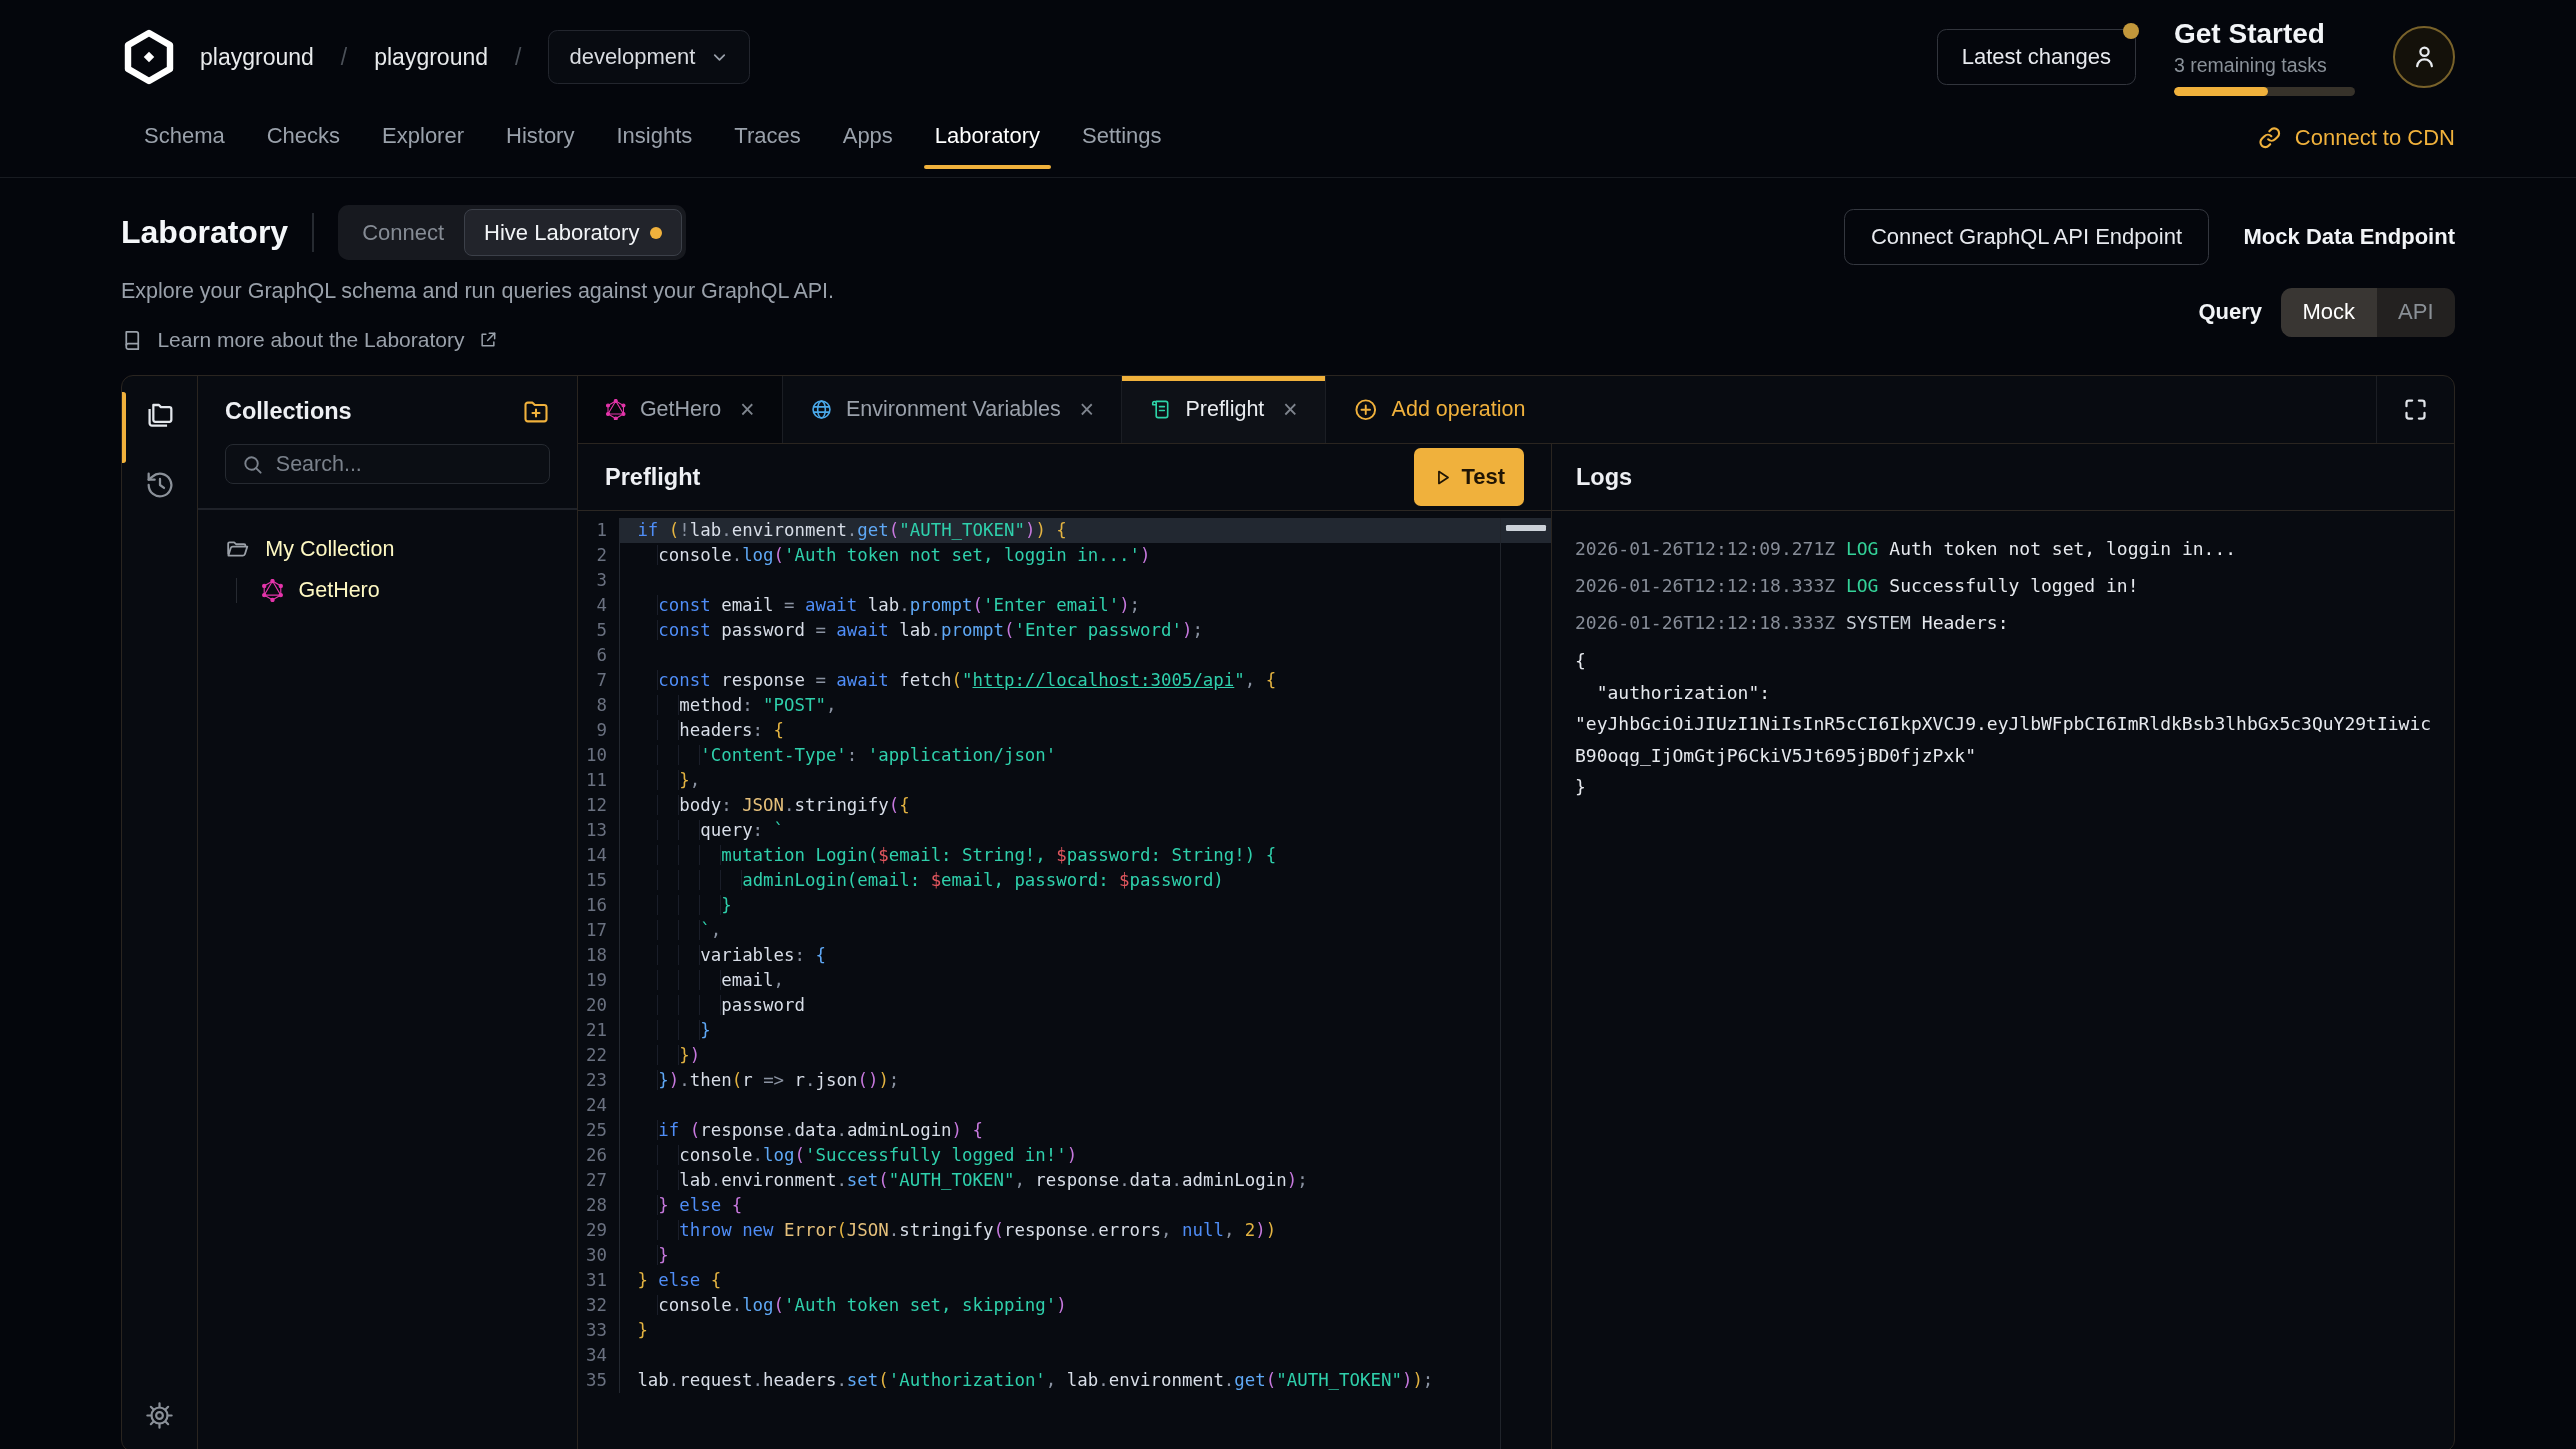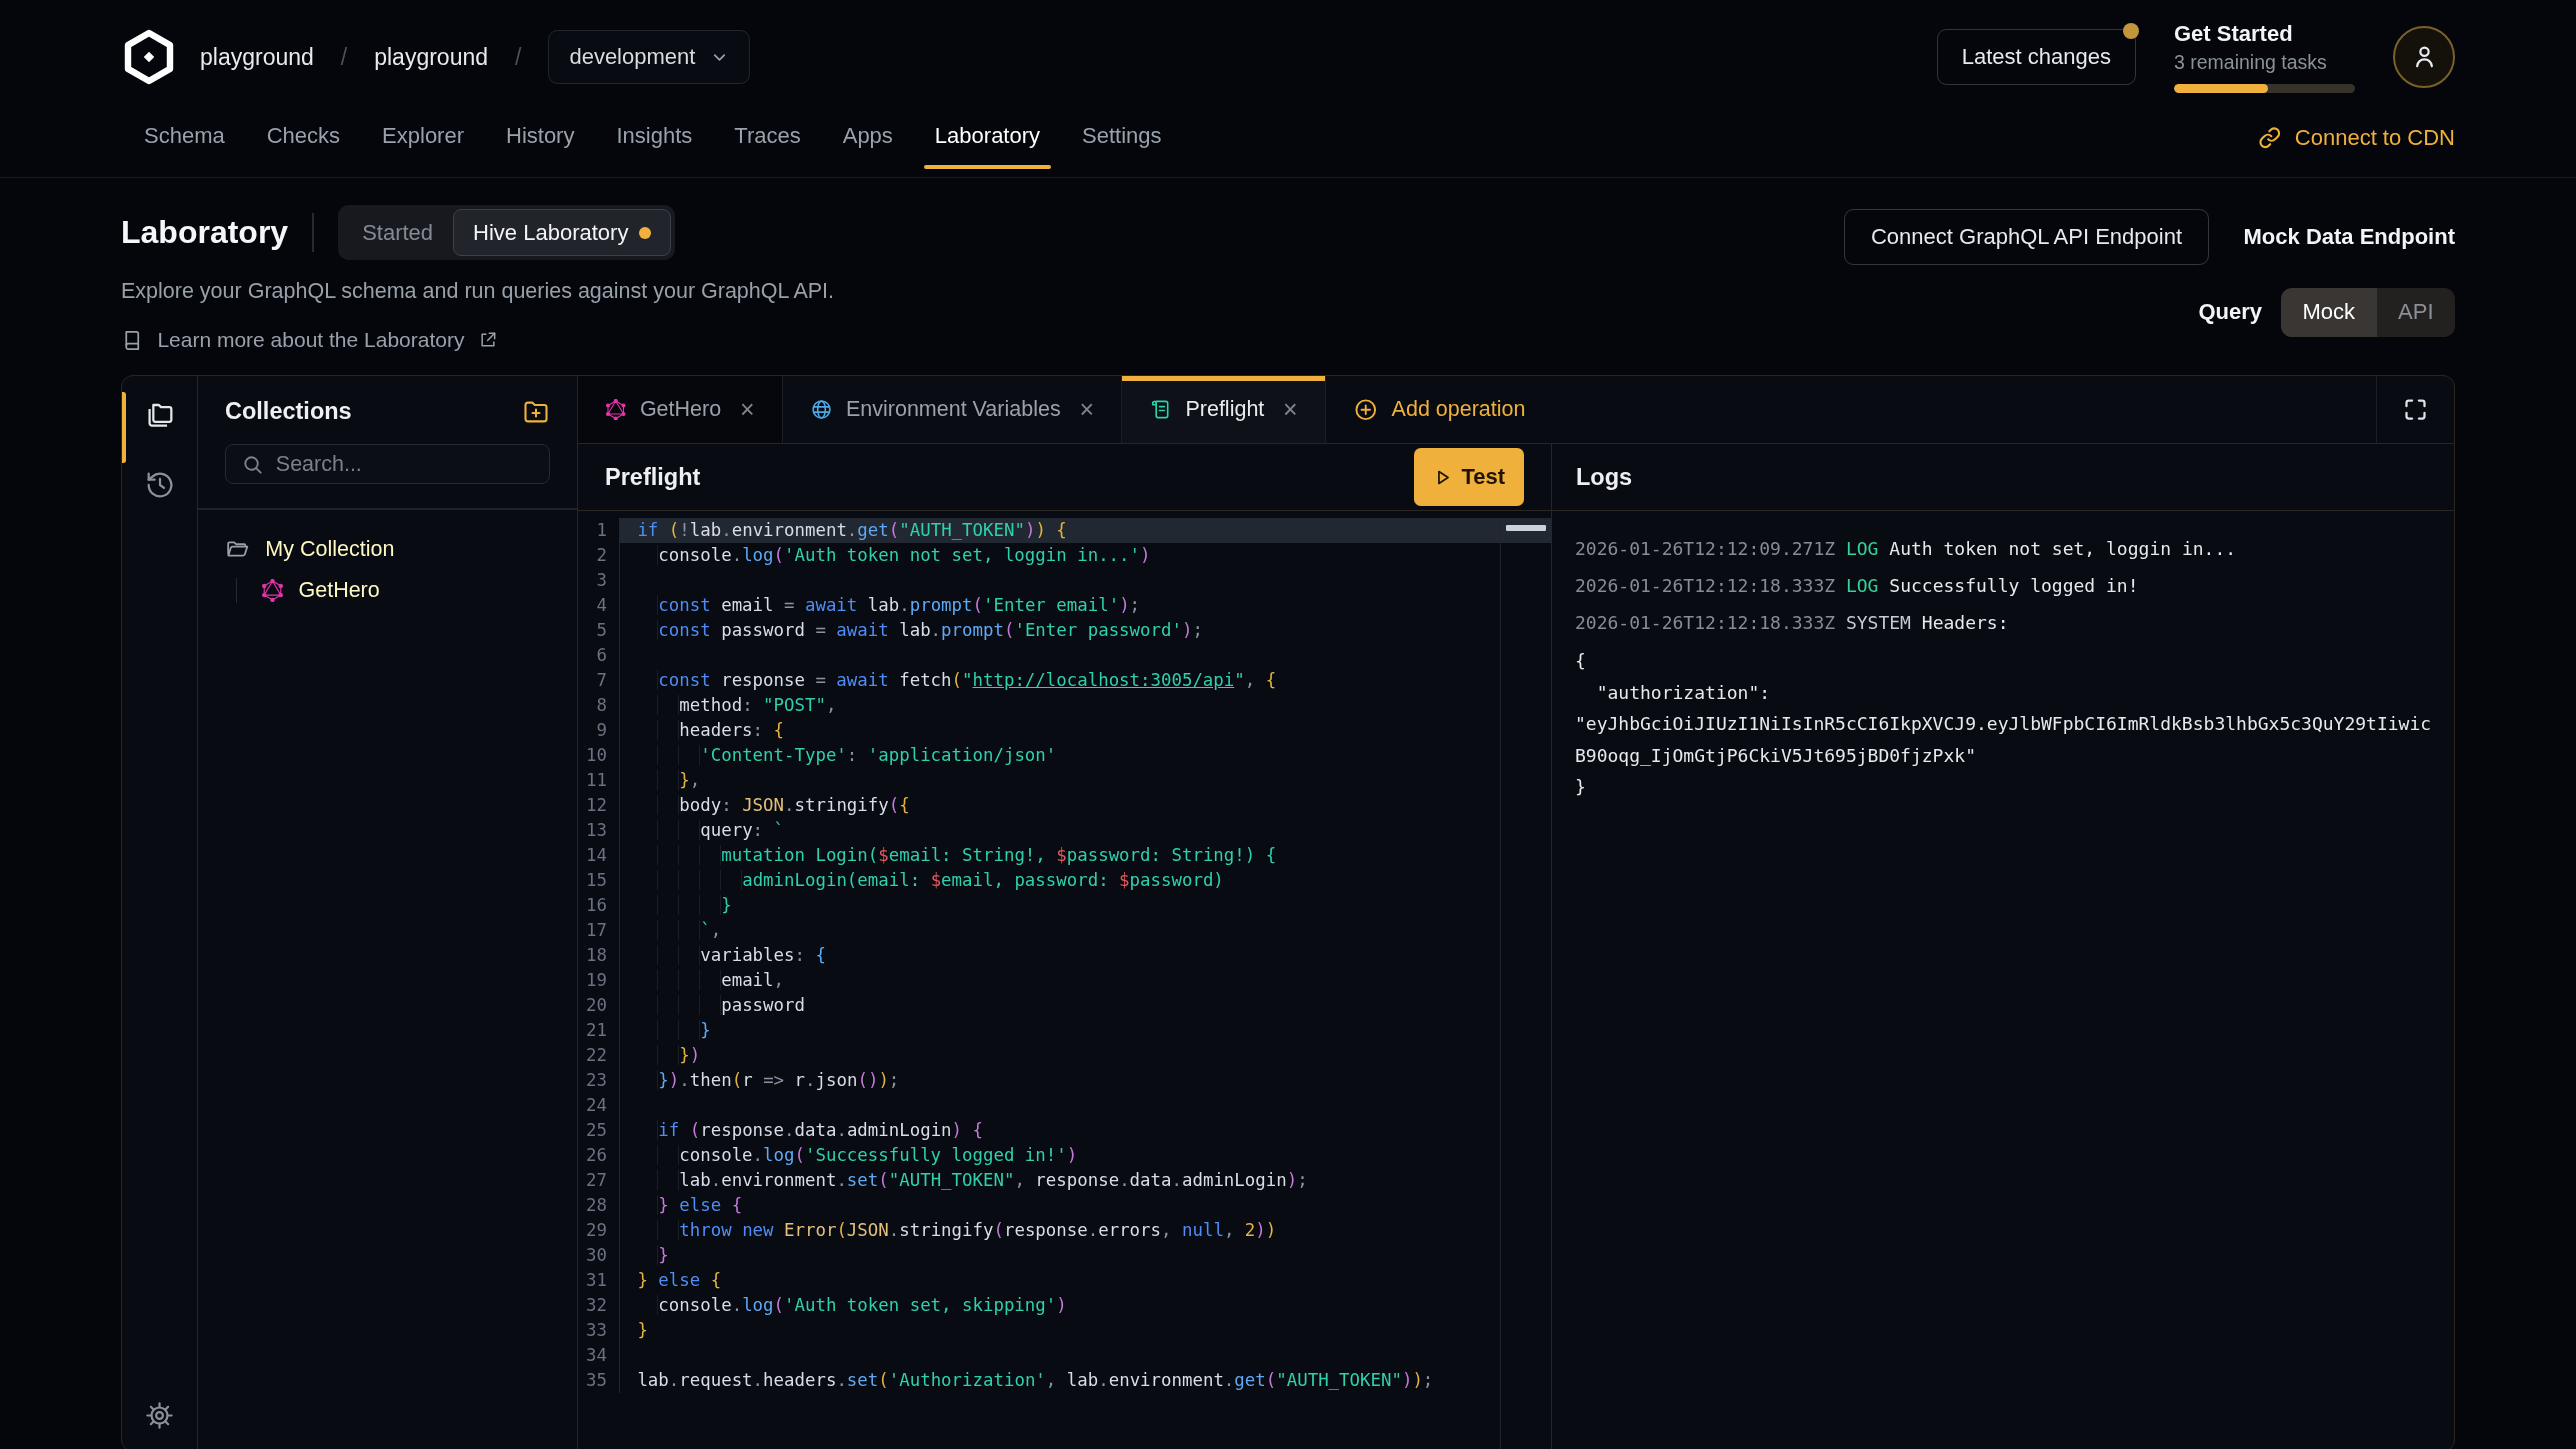--- a/index.html
+++ b/index.html
@@ -19,21 +19,21 @@
   
   .topbar{ height:114px; padding:0 121px; display:flex; align-items:center; justify-content:space-between; }
   .brand{ display:flex; align-items:center; gap:23px; }
   .crumb{ font-size:23px; font-weight:500; color:#e8eaec; cursor:pointer; }
   .slash{ color:#4b5058; font-size:23px; margin:0 4px; }
   .env-select{ display:flex; align-items:center; gap:14.8px; padding:13.4px 20px; border:1.3px solid #23262e; border-radius:9.4px; background:#080b11; font-size:22px; color:#d8dbe0; cursor:pointer; }
   .top-right{ display:flex; align-items:center; gap:38px;margin-left:40px; }
   .btn-latest{ position:relative; padding:14px 24px; border:1.3px solid #32353d; border-radius:9.4px; background:transparent; color:#e7e9ee; font-size:22px; font-family:inherit; cursor:pointer; }
   .btn-latest .notif-dot{ position:absolute; top:-6.7px; right:-4px; width:16px; height:16px; border-radius:50%; background:#c2973b; }
   .get-started{ width:181px; }
-  .gs-title{ font-size:22px; font-weight:600; color:#f2f4f7; }
+  .gs-title{ font-size:28px; font-weight:600; color:#f2f4f7; }
   .gs-sub{ font-size:19.5px; color:#8a9199; margin-top:4px; }
   .gs-bar{ margin-top:9.4px; height:8.7px; border-radius:4.7px; background:#37322a; overflow:hidden; }
   .gs-fill{ height:100%; background:var(--accent); border-radius:4.7px; }
   .avatar{ width:62px; height:62px; border-radius:50%; border:2px solid #79622a; background:#14110a; display:flex; align-items:center; justify-content:center; cursor:pointer; }
   
   .mainnav{ display:flex; align-items:center; padding:0 121px; border-bottom:1.3px solid #181b21; height:64px; }
   .nav-items{ list-style:none; display:flex; gap:42px; margin-left:23px; }
   .nav-items li{ font-size:22px; color:var(--dim); padding-bottom:19px; position:relative; cursor:pointer; white-space:nowrap; }
   .nav-items li.active{ color:#ffffff; }
   .nav-items li.active::after{ content:""; position:absolute; left:-10.7px; right:-10.7px; bottom:-1.3px; height:4.7px; background:var(--accent); border-radius:2.7px; }
@@ -190,21 +190,21 @@
       <span>Connect to CDN</span>
     </a>
   </nav>
 
   <section class="lab-head">
     <div>
       <div class="lh-row1">
         <h1 class="lab-title">Laboratory</h1>
         <div class="v-div"></div>
         <div class="toggle-pill">
-          <span class="tp-seg">Started</span>
+          <span class="tp-seg">Connect</span>
           <span class="tp-seg active">
             <span>Hive Laboratory</span>
             <span class="tp-dot"></span>
           </span>
         </div>
       </div>
       <p class="lab-desc">Explore your GraphQL schema and run queries against your GraphQL API.</p>
       <div class="learn-row">
         <span>
           <svg width="23" height="23" viewBox="0 0 24 24" fill="none" stroke="#9aa1ab" stroke-width="1.8" stroke-linejoin="round">

